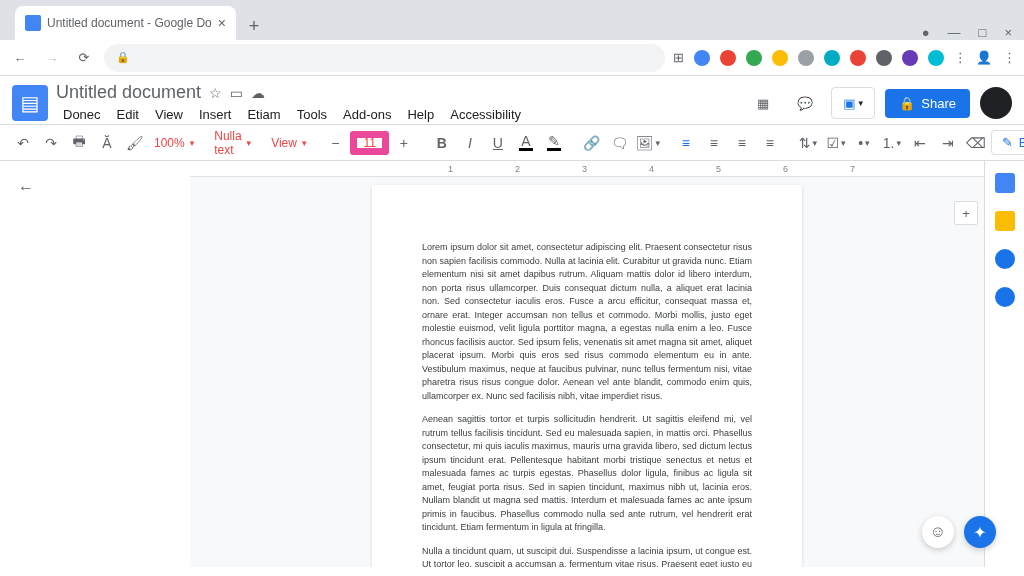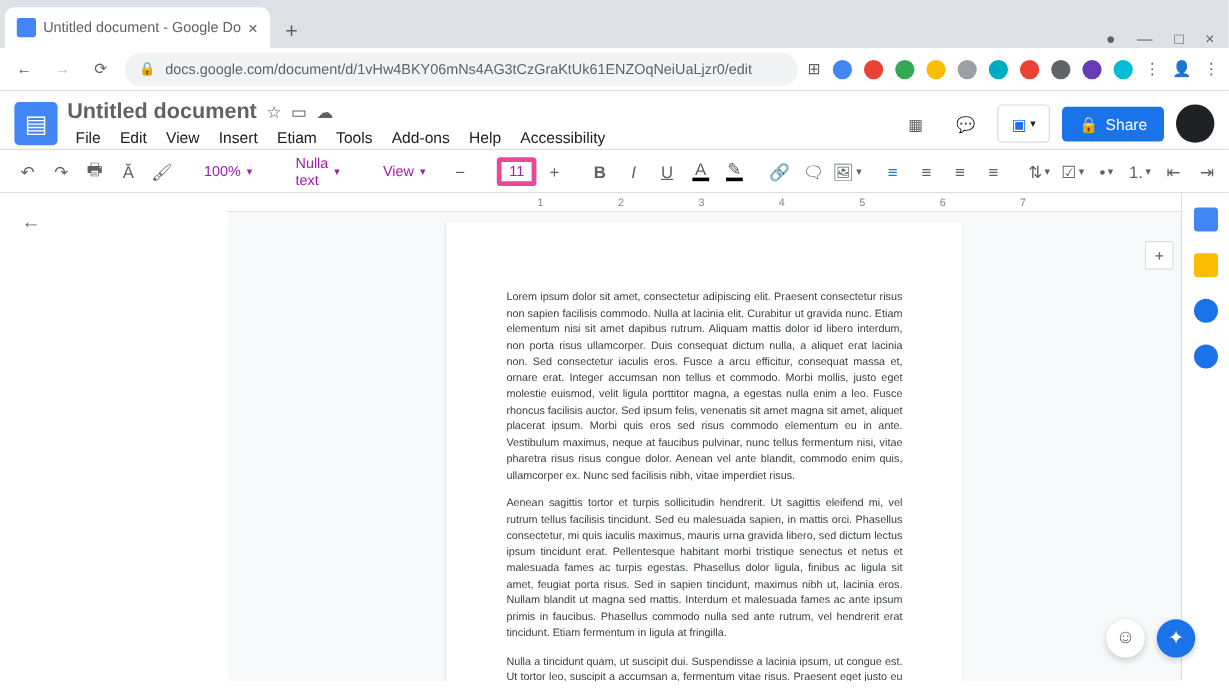--- a/index.html
+++ b/index.html
@@ -1,54 +1,54 @@
 <!DOCTYPE html>
 <html><head>
 <meta charset="utf-8">
 <style>
 * { margin: 0; padding: 0; box-sizing: border-box; font-family: Arial, sans-serif; }
 body { background: #fff; font-size: 13px; color: #202124; overflow: hidden; }
 
 .browser-chrome { height: 40px; background: #dee1e6; display: flex; align-items: flex-end; }
-.tab-bar { display: flex; align-items: flex-end; height: 34px; padding-left: 4px; }
+.tab-bar { display: flex; align-items: flex-end; height: 34px; padding-left: 15px; }
 .tab { background: #fff; height: 34px; min-width: 200px; display: flex; align-items: center; padding: 0 10px; border-radius: 8px 8px 0 0; font-size: 12px; gap: 6px; }
 .tab-favicon { width: 16px; height: 16px; background: #4285f4; border-radius: 2px; }
 .tab-title { flex: 1; white-space: nowrap; overflow: hidden; text-overflow: ellipsis; color: #5f6368; }
 .tab-close { color: #5f6368; cursor: pointer; font-size: 14px; }
 .new-tab { width: 28px; height: 28px; display: flex; align-items: center; justify-content: center; color: #5f6368; cursor: pointer; font-size: 18px; margin-left: 4px; }
 .window-controls { margin-left: auto; display: flex; gap: 18px; padding-right: 12px; color: #5f6368; }
 
 .address-bar { height: 36px; background: #fff; display: flex; align-items: center; padding: 0 8px; gap: 8px; border-bottom: 1px solid #dadce0; }
 .nav-btn { width: 24px; height: 24px; display: flex; align-items: center; justify-content: center; color: #5f6368; border-radius: 50%; }
 .nav-btn.disabled { color: #bdc1c6; }
 .url-bar { flex: 1; height: 28px; background: #f1f3f4; border-radius: 14px; display: flex; align-items: center; padding: 0 12px; font-size: 12px; color: #5f6368; gap: 8px; }
 .lock-icon { font-size: 11px; }
 .ext-icons { display: flex; gap: 10px; align-items: center; }
 .ext-icon { width: 16px; height: 16px; border-radius: 50%; }
 
 .docs-header { background: #fff; padding: 6px 12px 0; border-bottom: 1px solid #dadce0; }
 .title-row { display: flex; align-items: center; gap: 8px; }
 .docs-logo { width: 36px; height: 36px; background: #4285f4; border-radius: 4px; display: flex; align-items: center; justify-content: center; color: #fff; font-size: 20px; }
 .title-block { flex: 1; }
 .doc-title-row { display: flex; align-items: center; gap: 8px; }
-.doc-title { font-size: 18px; color: #5f6368; font-weight: bold; }
+.doc-title { font-size: 18px; color: #5f6368; }
 .title-icon { color: #5f6368; font-size: 14px; cursor: pointer; }
 .menu-bar { display: flex; gap: 2px; font-size: 13px; color: #202124; margin-top: 2px; }
 .menu-item { padding: 2px 7px; border-radius: 3px; cursor: pointer; }
 .last-edit { color: #5f6368; font-size: 13px; text-decoration: underline; margin-left: 10px; }
 .header-actions { display: flex; align-items: center; gap: 10px; }
 .comment-btn { width: 32px; height: 32px; display: flex; align-items: center; justify-content: center; color: #5f6368; }
 .meet-btn { width: 44px; height: 32px; border: 1px solid #dadce0; border-radius: 4px; display: flex; align-items: center; justify-content: center; gap: 3px; }
 .share-btn { background: #1a73e8; color: #fff; padding: 7px 14px; border-radius: 4px; font-size: 13px; font-weight: 500; display: flex; align-items: center; gap: 6px; }
 .avatar { width: 32px; height: 32px; background: #202124; border-radius: 50%; }
 
 .toolbar { height: 36px; background: #fff; display: flex; align-items: center; padding: 0 10px; gap: 2px; border-bottom: 1px solid #dadce0; }
 .tb-btn { min-width: 26px; height: 26px; display: flex; align-items: center; justify-content: center; color: #5f6368; border-radius: 3px; cursor: pointer; font-size: 14px; }
 .tb-sep { width: 1px; height: 20px; background: #dadce0; margin: 0 4px; }
-.tb-select { height: 24px; border: none; background: transparent; color: #a21caf; font-size: 12px; padding: 0 4px; cursor: pointer; display: flex; align-items: center; gap: 3px; margin-left: 16px; }
+.tb-select { height: 24px; border: none; background: transparent; color: #ef4444; font-size: 12px; padding: 0 4px; cursor: pointer; display: flex; align-items: center; gap: 3px; }
 .tb-dd::after { content: '▾'; font-size: 9px; margin-left: 2px; }
 .tb-right { margin-left: auto; display: flex; align-items: center; gap: 6px; }
 .editing-btn { border: 1px solid #dadce0; border-radius: 4px; padding: 4px 10px; color: #1a73e8; font-size: 13px; display: flex; align-items: center; gap: 6px; }
 .text-color-btn { display: flex; flex-direction: column; align-items: center; line-height: 1; }
 .color-bar { width: 14px; height: 3px; }
 
 .workspace { display: flex; height: calc(576px - 40px - 36px - 58px - 36px); }
 .outline-panel { width: 190px; background: #fff; padding: 16px 18px; color: #5f6368; font-size: 11px; }
 .outline-back { font-size: 16px; margin-bottom: 10px; cursor: pointer; }
 .doc-area { flex: 1; background: #f8f9fa; overflow: auto; position: relative; }
@@ -84,21 +84,20 @@
     <span>×</span>
   </div>
 </div>
 
 <div class="address-bar">
   <div class="nav-btn">←</div>
   <div class="nav-btn disabled">→</div>
   <div class="nav-btn">⟳</div>
   <div class="url-bar">
     <span class="lock-icon">🔒</span>
-    <span>docs.google.com/document/d/1vHw4BKY06mNs4AG3tCzGraKtUk61ENZOqNeiUaLjzr0/edit</span>
   </div>
   <div class="ext-icons">
     <span style="color:#5f6368">⊞</span>
     <div class="ext-icon" style="background:#4285f4"></div>
     <div class="ext-icon" style="background:#ea4335"></div>
     <div class="ext-icon" style="background:#34a853"></div>
     <div class="ext-icon" style="background:#fbbc04"></div>
     <div class="ext-icon" style="background:#9aa0a6"></div>
     <div class="ext-icon" style="background:#00acc1"></div>
     <div class="ext-icon" style="background:#ea4335"></div>
@@ -115,21 +114,21 @@
   <div class="title-row">
     <div class="docs-logo">▤</div>
     <div class="title-block">
       <div class="doc-title-row">
         <span class="doc-title">Untitled document</span>
         <span class="title-icon">☆</span>
         <span class="title-icon">▭</span>
         <span class="title-icon">☁</span>
       </div>
       <div class="menu-bar">
-        <span class="menu-item">File</span>
+        <span class="menu-item">Donec</span>
         <span class="menu-item">Edit</span>
         <span class="menu-item">View</span>
         <span class="menu-item">Insert</span>
         <span class="menu-item">Etiam</span>
         <span class="menu-item">Tools</span>
         <span class="menu-item">Add-ons</span>
         <span class="menu-item">Help</span>
         <span class="menu-item">Accessibility</span>
       </div>
     </div>
@@ -155,21 +154,21 @@
   <div class="tb-btn">🖶</div>
   <div class="tb-btn">Ă</div>
   <div class="tb-btn">🖌</div>
   <div class="tb-select tb-dd">100%</div>
   <div class="tb-sep"></div>
   <div class="tb-select tb-dd">Nulla text</div>
   <div class="tb-sep"></div>
   <div class="tb-select tb-dd">View</div>
   <div class="tb-sep"></div>
   <div class="tb-btn">−</div>
-  <div class="tb-select" style="border:4px solid #ec4899;padding:0 6px;border-radius:3px">11</div>
+  <div class="tb-select" style="border:7px solid #ec4899;padding:0 6px;border-radius:3px">11</div>
   <div class="tb-btn">+</div>
   <div class="tb-sep"></div>
   <div class="tb-btn">
       <b>B</b>
     </div>
   <div class="tb-btn">
       <i>I</i>
     </div>
   <div class="tb-btn">
       <u>U</u>

